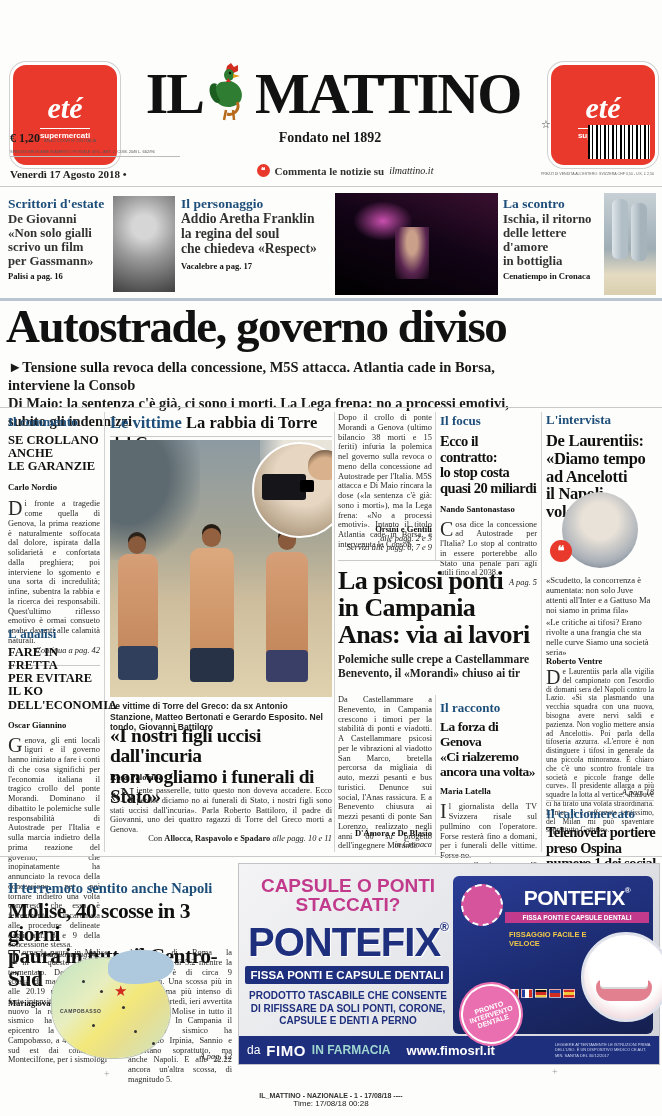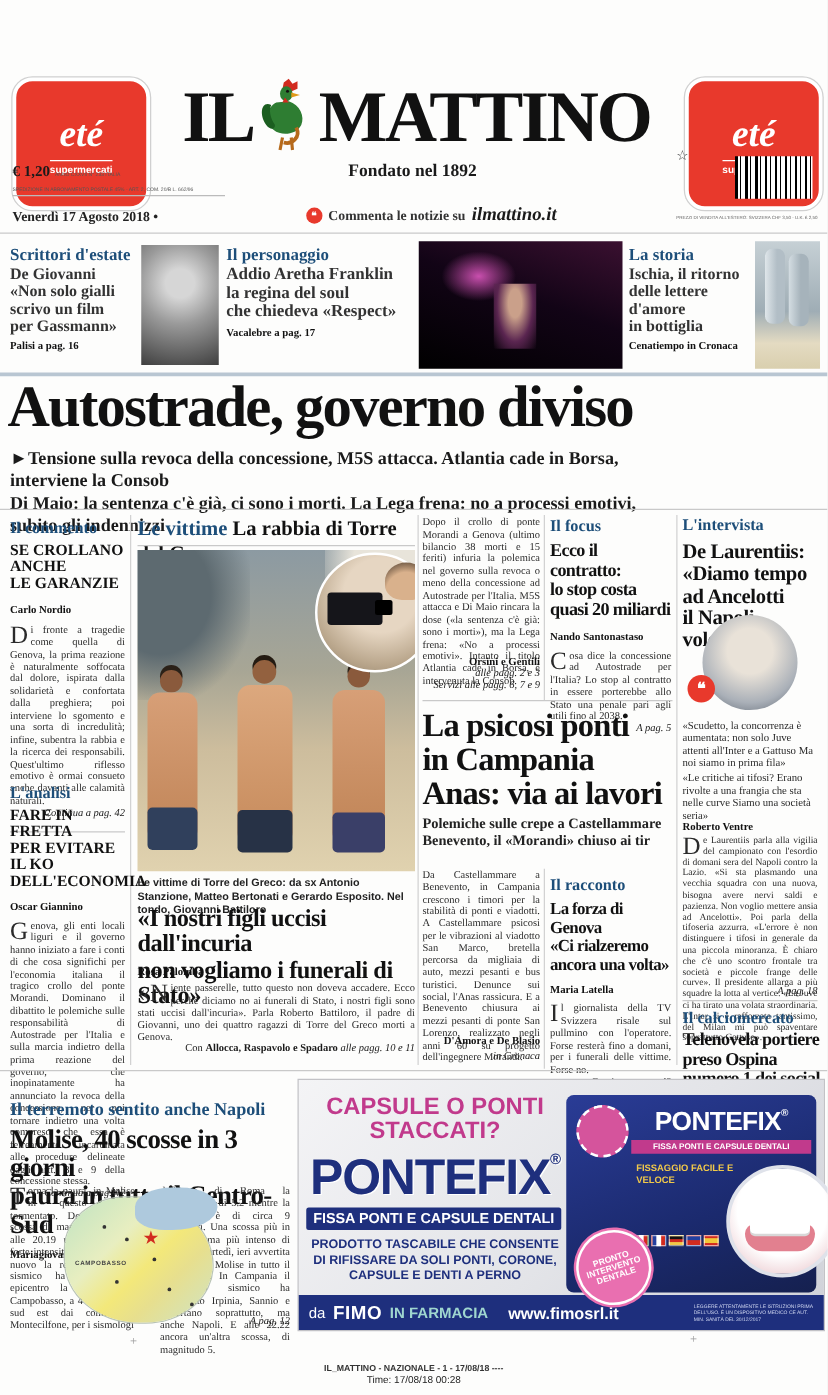--- a/index.html
+++ b/index.html
@@ -65,21 +65,21 @@
     <div class="sans" style="font-size:4px;color:#555;margin-top:3px;border-bottom:1px solid #bbb;padding-bottom:2px;">SPEDIZIONE IN ABBONAMENTO POSTALE 45% - ART. 2, COM. 20/B L. 662/96</div>
   </div>
   <div class="abs" style="left:230px;top:130px;width:200px;text-align:center;font-weight:bold;font-size:14px;">Fondato nel 1892</div>
 
   <div class="abs" style="left:588px;top:125px;width:62px;height:34px;background:repeating-linear-gradient(90deg,#000 0 2px,#fff 2px 4px,#000 4px 5px,#fff 5px 8px);"></div>
 
   <div class="abs" style="left:10px;top:168px;width:160px;font-weight:bold;font-size:11px;color:#222;">Venerdì 17 Agosto 2018 •</div>
   <div class="abs" style="left:225px;top:164px;width:240px;display:flex;align-items:center;justify-content:center;gap:5px;">
     <span class="quote-bubble" style="width:13px;height:13px;font-size:8px;">❝</span>
     <span style="font-weight:bold;font-size:11px;color:#333;">Commenta le notizie su</span>
-    <span style="font-weight:bold;font-style:italic;font-size:15px;">ilmattino.it</span>
+    <span style="font-weight:normal;font-style:italic;font-size:10px;">ilmattino.it</span>
   </div>
   <div class="abs sans" style="left:520px;top:172px;width:134px;font-size:3.6px;color:#666;text-align:right;">PREZZI DI VENDITA ALL'ESTERO: SVIZZERA CHF 3,50 - U.K. £ 2,50</div>
 
   <div class="abs hrule" style="left:0;top:186px;width:662px;"></div>
 
   <div class="abs" style="left:8px;top:196px;width:102px;">
     <div class="kicker teaser-kicker">Scrittori d'estate</div>
     <div class="teaser-line">De Giovanni</div>
     <div class="teaser-line">«Non solo gialli</div>
     <div class="teaser-line">scrivo un film</div>
@@ -94,21 +94,21 @@
     <div class="teaser-line" style="font-size:13.6px;">la regina del soul</div>
     <div class="teaser-line" style="font-size:13.6px;">che chiedeva «Respect»</div>
     <div class="byline" style="margin-top:4px;">Vacalebre a pag. 17</div>
   </div>
   <div class="abs ph" style="left:335px;top:193px;width:163px;height:102px;background:linear-gradient(200deg,#3a1030 0%,#120416 45%,#000 100%);">
     <div class="abs" style="left:18px;top:8px;width:60px;height:40px;background:radial-gradient(ellipse at center,#c94fae 0%,rgba(60,10,50,0) 70%);"></div>
     <div class="abs" style="left:60px;top:34px;width:34px;height:52px;background:radial-gradient(ellipse at 50% 30%,#caa08a 0 22%,#5a2550 60%,rgba(0,0,0,0) 100%);"></div>
   </div>
 
   <div class="abs" style="left:503px;top:196px;width:98px;">
-    <div class="kicker teaser-kicker">La storia</div>
+    <div class="kicker teaser-kicker">La scontro</div>
     <div class="teaser-line">Ischia, il ritorno</div>
     <div class="teaser-line">delle lettere</div>
     <div class="teaser-line">d'amore</div>
     <div class="teaser-line">in bottiglia</div>
     <div class="byline" style="margin-top:3px;">Cenatiempo in Cronaca</div>
   </div>
   <div class="abs ph" style="left:604px;top:193px;width:52px;height:102px;background:linear-gradient(180deg,#c6d0d5 0%,#9fadb5 55%,#e4dbc2 80%,#d9cfae 100%);">
     <div class="abs" style="left:8px;top:6px;width:16px;height:60px;background:linear-gradient(90deg,#dfe6ea,#b2bec6 60%);border-radius:6px;"></div>
     <div class="abs" style="left:27px;top:10px;width:16px;height:58px;background:linear-gradient(90deg,#d4dde2,#a6b3bb 60%);border-radius:6px;"></div>
   </div>

